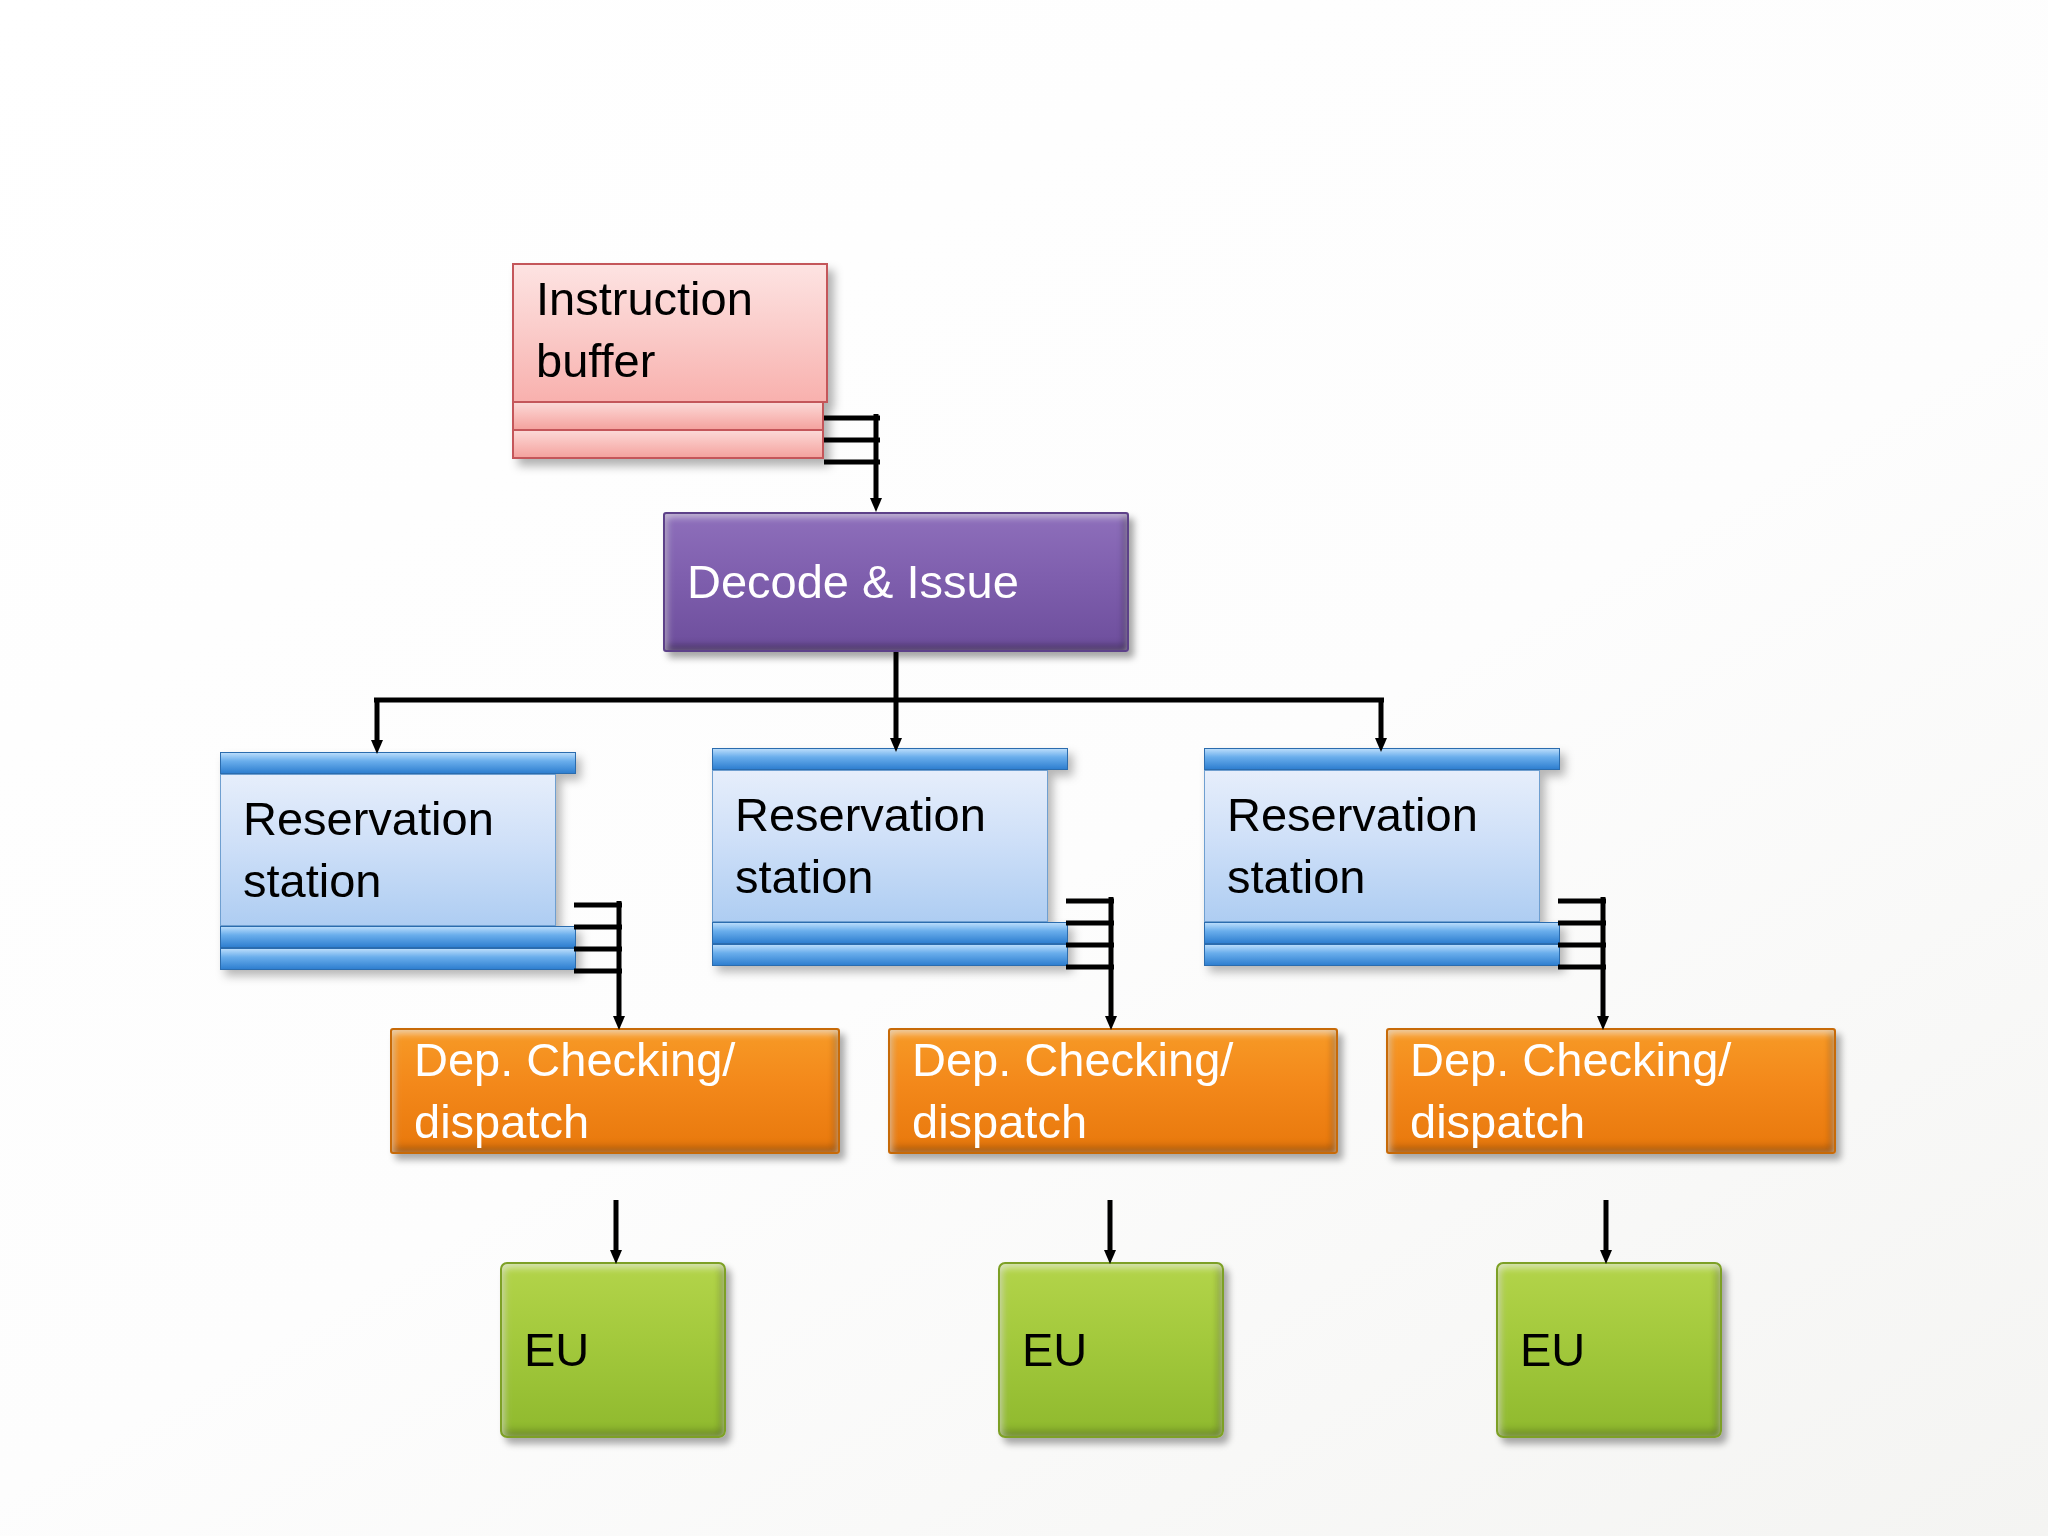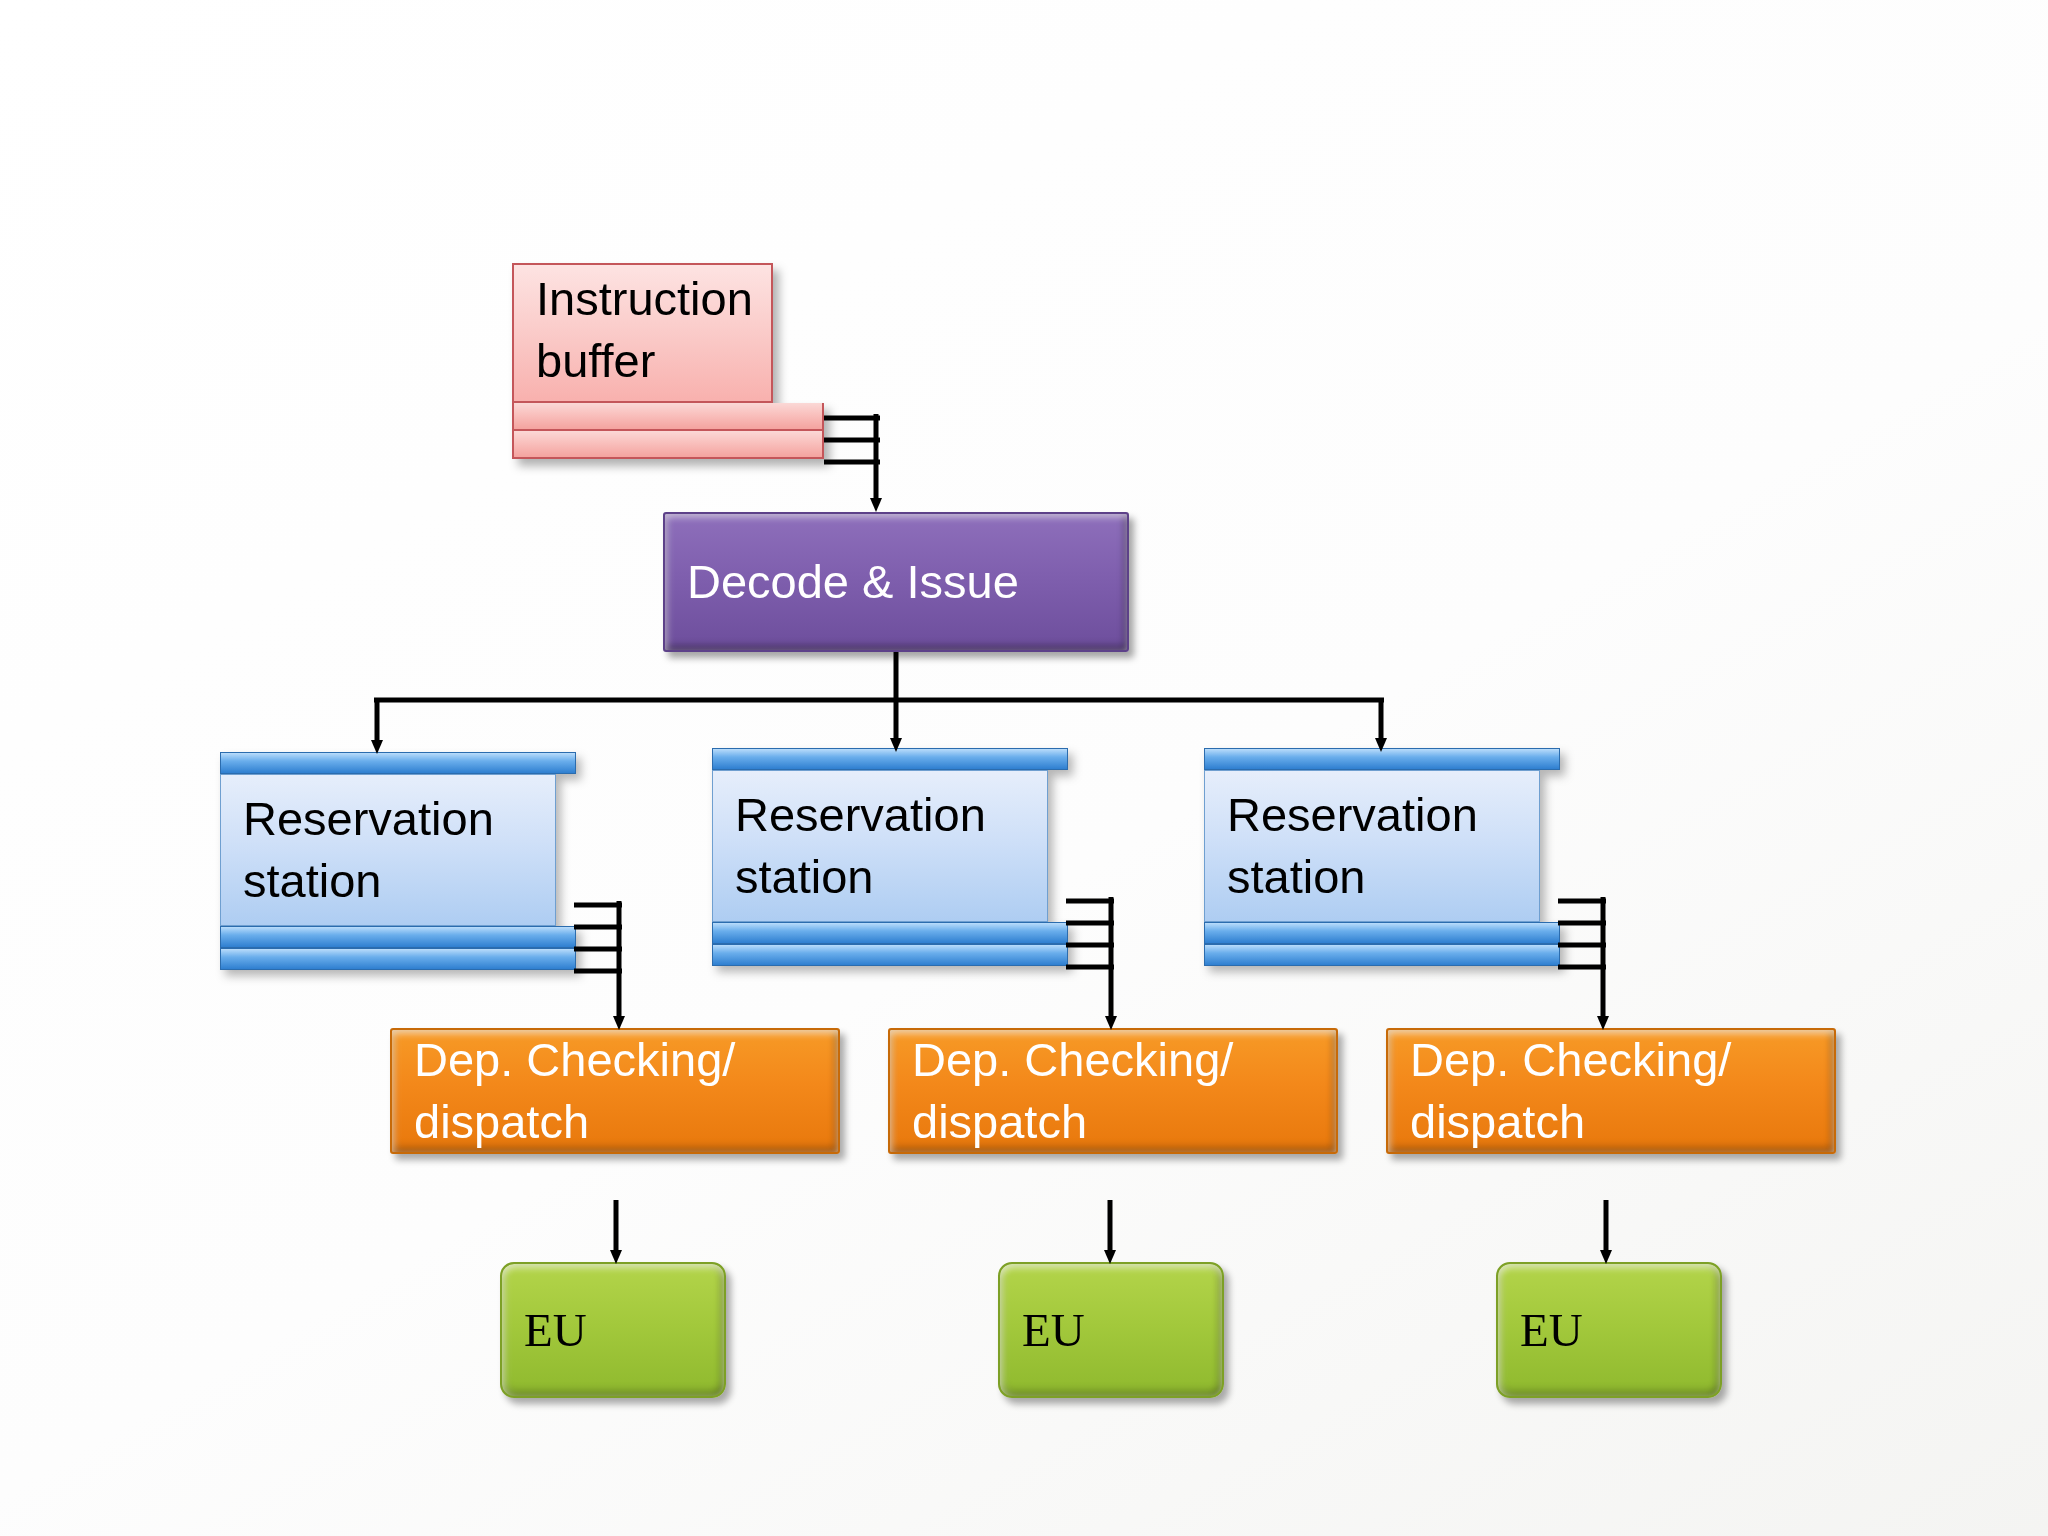--- a/index.html
+++ b/index.html
@@ -57,21 +57,21 @@
 
   
   #instr-buffer {
     position: absolute;
     left: 512px; top: 263px;
     width: 312px; height: 198px;
     filter: drop-shadow(6px 7px 5px rgba(0,0,0,0.30));
   }
   #ib-body {
     position: absolute; left: 0; top: 0;
-    width: 261px; height: 140px;
+    width: 316px; height: 140px;
     background: linear-gradient(180deg, #fde3e2 0%, #fbd0ce 40%, #f8b1ae 100%);
     border: 2px solid #c4565a;
   }
   #ib-body .boxlabel { color: #000; top: 48%; }
   .ib-sheet {
     position: absolute; left: 0;
     width: 312px; height: 28px;
     background: linear-gradient(180deg, #fbd8d6 0%, #f9c0bd 45%, #f4a39f 100%);
     border: 2px solid #c4565a;
     border-top: none;
@@ -138,31 +138,30 @@
       5px 6px 7px rgba(0,0,0,0.33);
   }
   .dep .boxlabel { color: #ffffff; }
   #dep1 { left: 390px; top: 1028px; }
   #dep2 { left: 888px; top: 1028px; }
   #dep3 { left: 1386px; top: 1028px; }
 
   
   .eu {
     position: absolute;
-    width: 226px; height: 136px;
+    width: 226px; height: 176px;
     background: linear-gradient(180deg, #b3d44a 0%, #a3c93c 45%, #8fb92e 100%);
     border: 2px solid #7da026;
-    border-radius: 14px;
+    border-radius: 7px;
     box-shadow:
       inset 0 4px 7px rgba(255,255,255,0.55),
       inset 4px 0 7px rgba(255,255,255,0.28),
       inset -4px 0 7px rgba(0,0,0,0.18),
       inset 0 -5px 8px rgba(0,0,0,0.25),
       5px 6px 7px rgba(0,0,0,0.33);
-    font-family: Liberation Serif, serif;
   }
   .eu .boxlabel { color: #000000; }
   #eu1 { left: 500px; top: 1262px; }
   #eu2 { left: 998px; top: 1262px; }
   #eu3 { left: 1496px; top: 1262px; }
 
   
   #wires {
     position: absolute; left: 0; top: 0;
     width: 2048px; height: 1536px;

